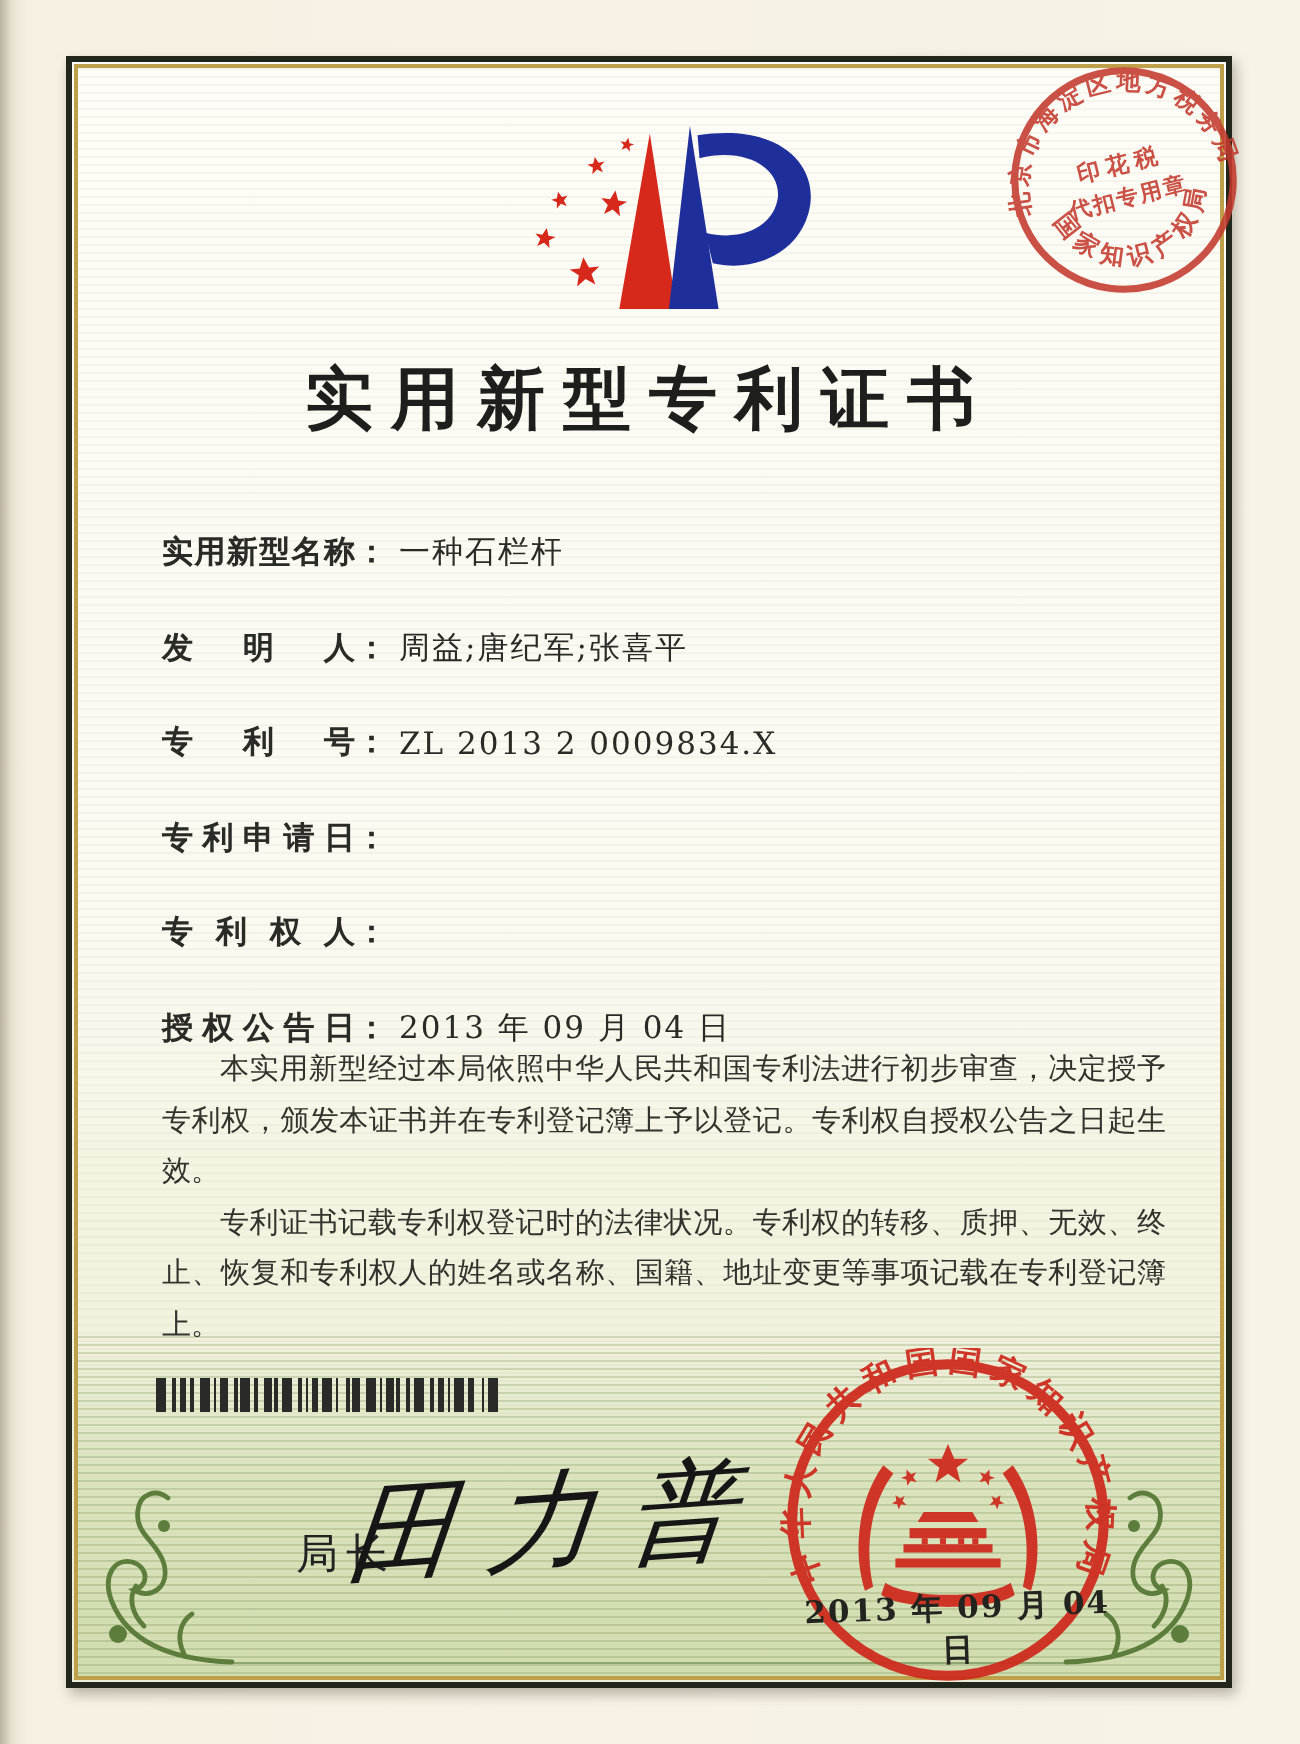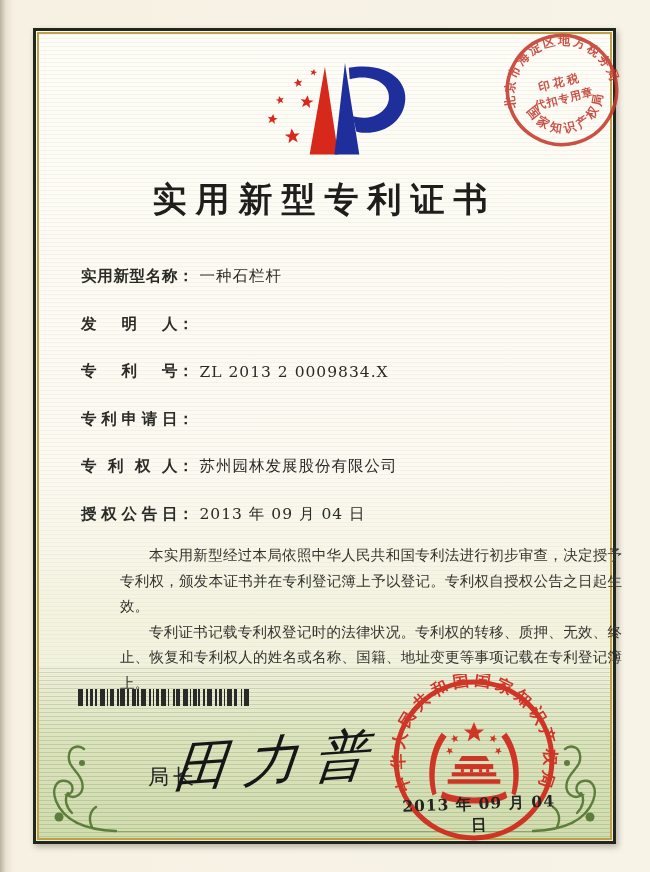--- a/index.html
+++ b/index.html
@@ -48,22 +48,22 @@
     font-size:34px;font-weight:bold;color:#1e1e1c;letter-spacing:9px;
   }
 
   .fields{position:absolute;left:45px;top:222px;width:500px;}
   .field-row{display:flex;align-items:center;height:47.5px;font-size:15.5px;color:#2a2a26;}
   .field-label{display:inline-block;width:97px;text-align:justify;text-align-last:justify;font-weight:bold;letter-spacing:.5px;}
   .field-colon{font-weight:bold;margin-right:6px;}
   .field-value{letter-spacing:1px;}
 
   .body-text{
-    position:absolute;left:45px;top:512px;width:502px;
-    font-size:14.5px;line-height:25.5px;color:#33332e;text-align:justify;margin-left:39px;
+    position:absolute;left:45px;top:492px;width:502px;
+    font-size:14.5px;line-height:25.5px;color:#33332e;text-align:justify;
   }
   .body-text p{margin:0;text-indent:2em;}
 
   .barcode{
     position:absolute;left:42px;top:658px;height:17px;display:flex;align-items:stretch;
   }
   .barcode .bar{background:#2a2a28;}
   .barcode .gap{background:transparent;}
 
   .sig-title{position:absolute;left:112px;top:732px;font-size:21px;color:#222;letter-spacing:4px;}
@@ -148,34 +148,34 @@
 
     <div class="fields">
       <div class="field-row">
         <span class="field-label">实用新型名称</span>
           <span class="field-colon">：</span>
           <span class="field-value">一种石栏杆</span>
       </div>
       <div class="field-row">
         <span class="field-label">发明人</span>
           <span class="field-colon">：</span>
+          <span class="field-value">周益;唐纪军;张喜平</span>
       </div>
       <div class="field-row">
         <span class="field-label">专利号</span>
           <span class="field-colon">：</span>
           <span class="field-value">ZL 2013 2 0009834.X</span>
       </div>
       <div class="field-row">
         <span class="field-label">专利申请日</span>
           <span class="field-colon">：</span>
       </div>
       <div class="field-row">
         <span class="field-label">专利权人</span>
           <span class="field-colon">：</span>
-          <span class="field-value">苏州园林发展股份有限公司</span>
       </div>
       <div class="field-row">
         <span class="field-label">授权公告日</span>
           <span class="field-colon">：</span>
           <span class="field-value">2013 年 09 月 04 日</span>
       </div>
     </div>
 
     <div class="body-text">
       <p>本实用新型经过本局依照中华人民共和国专利法进行初步审查，决定授予专利权，颁发本证书并在专利登记簿上予以登记。专利权自授权公告之日起生效。</p>

